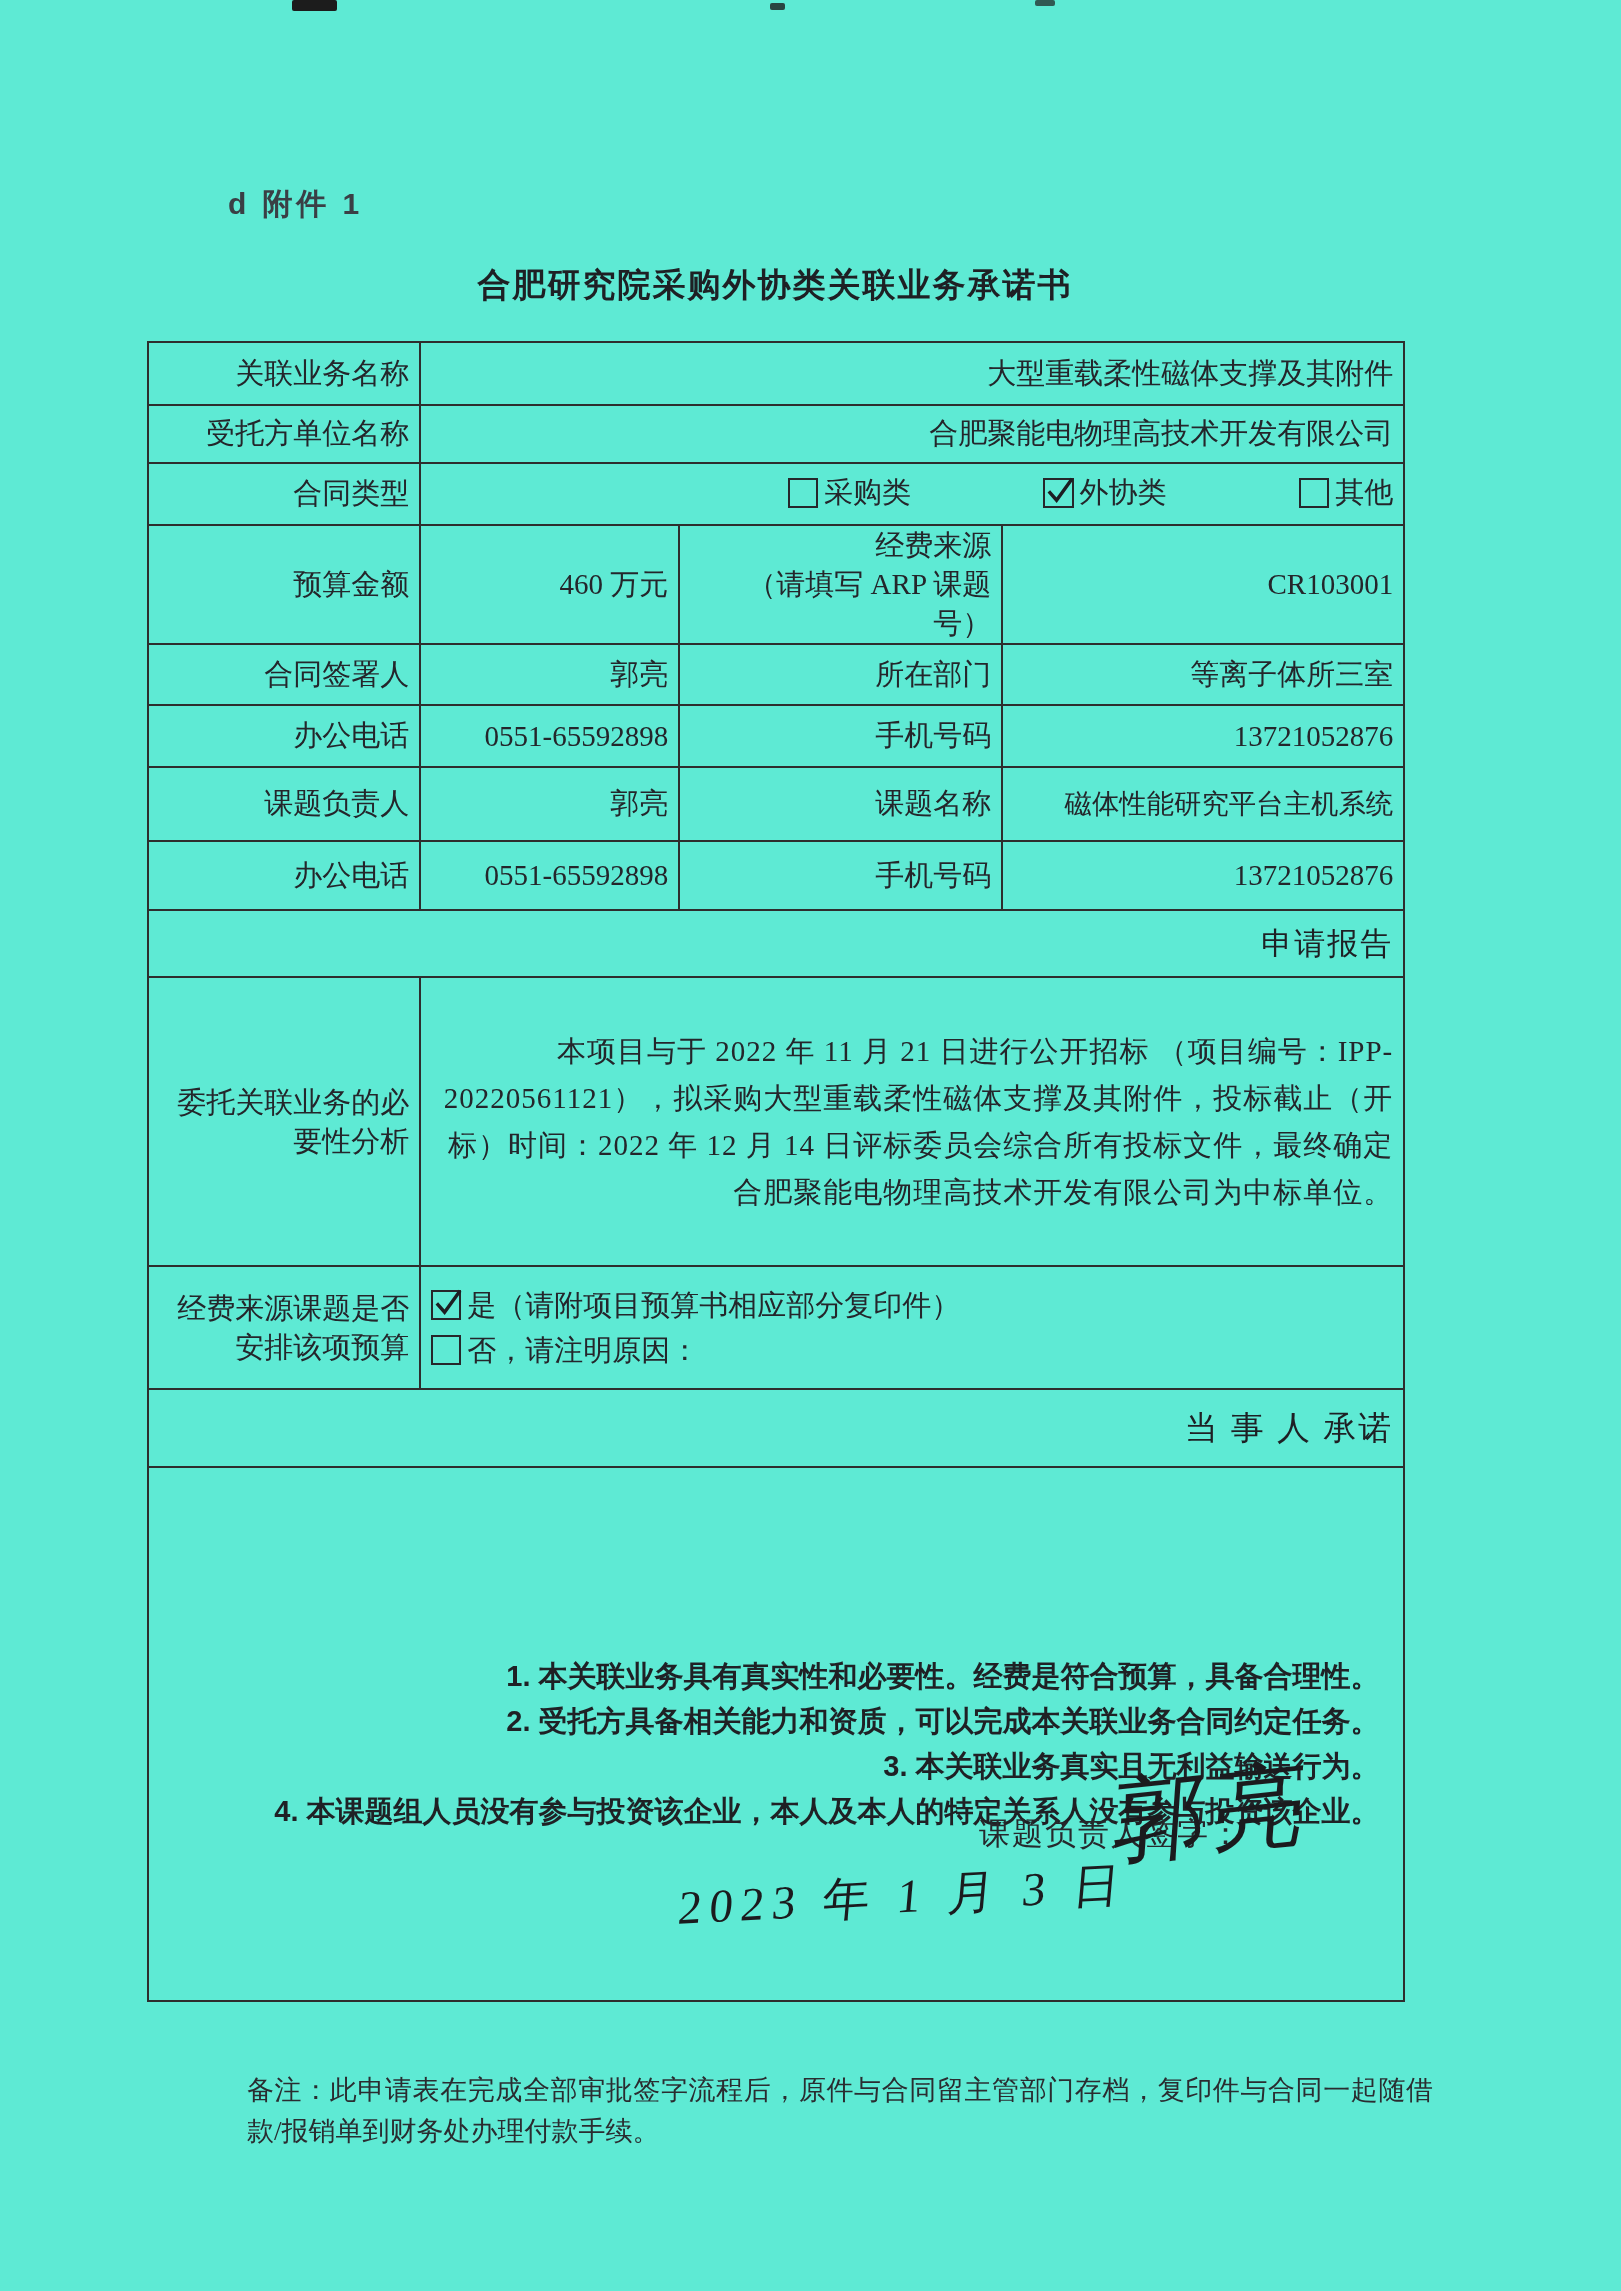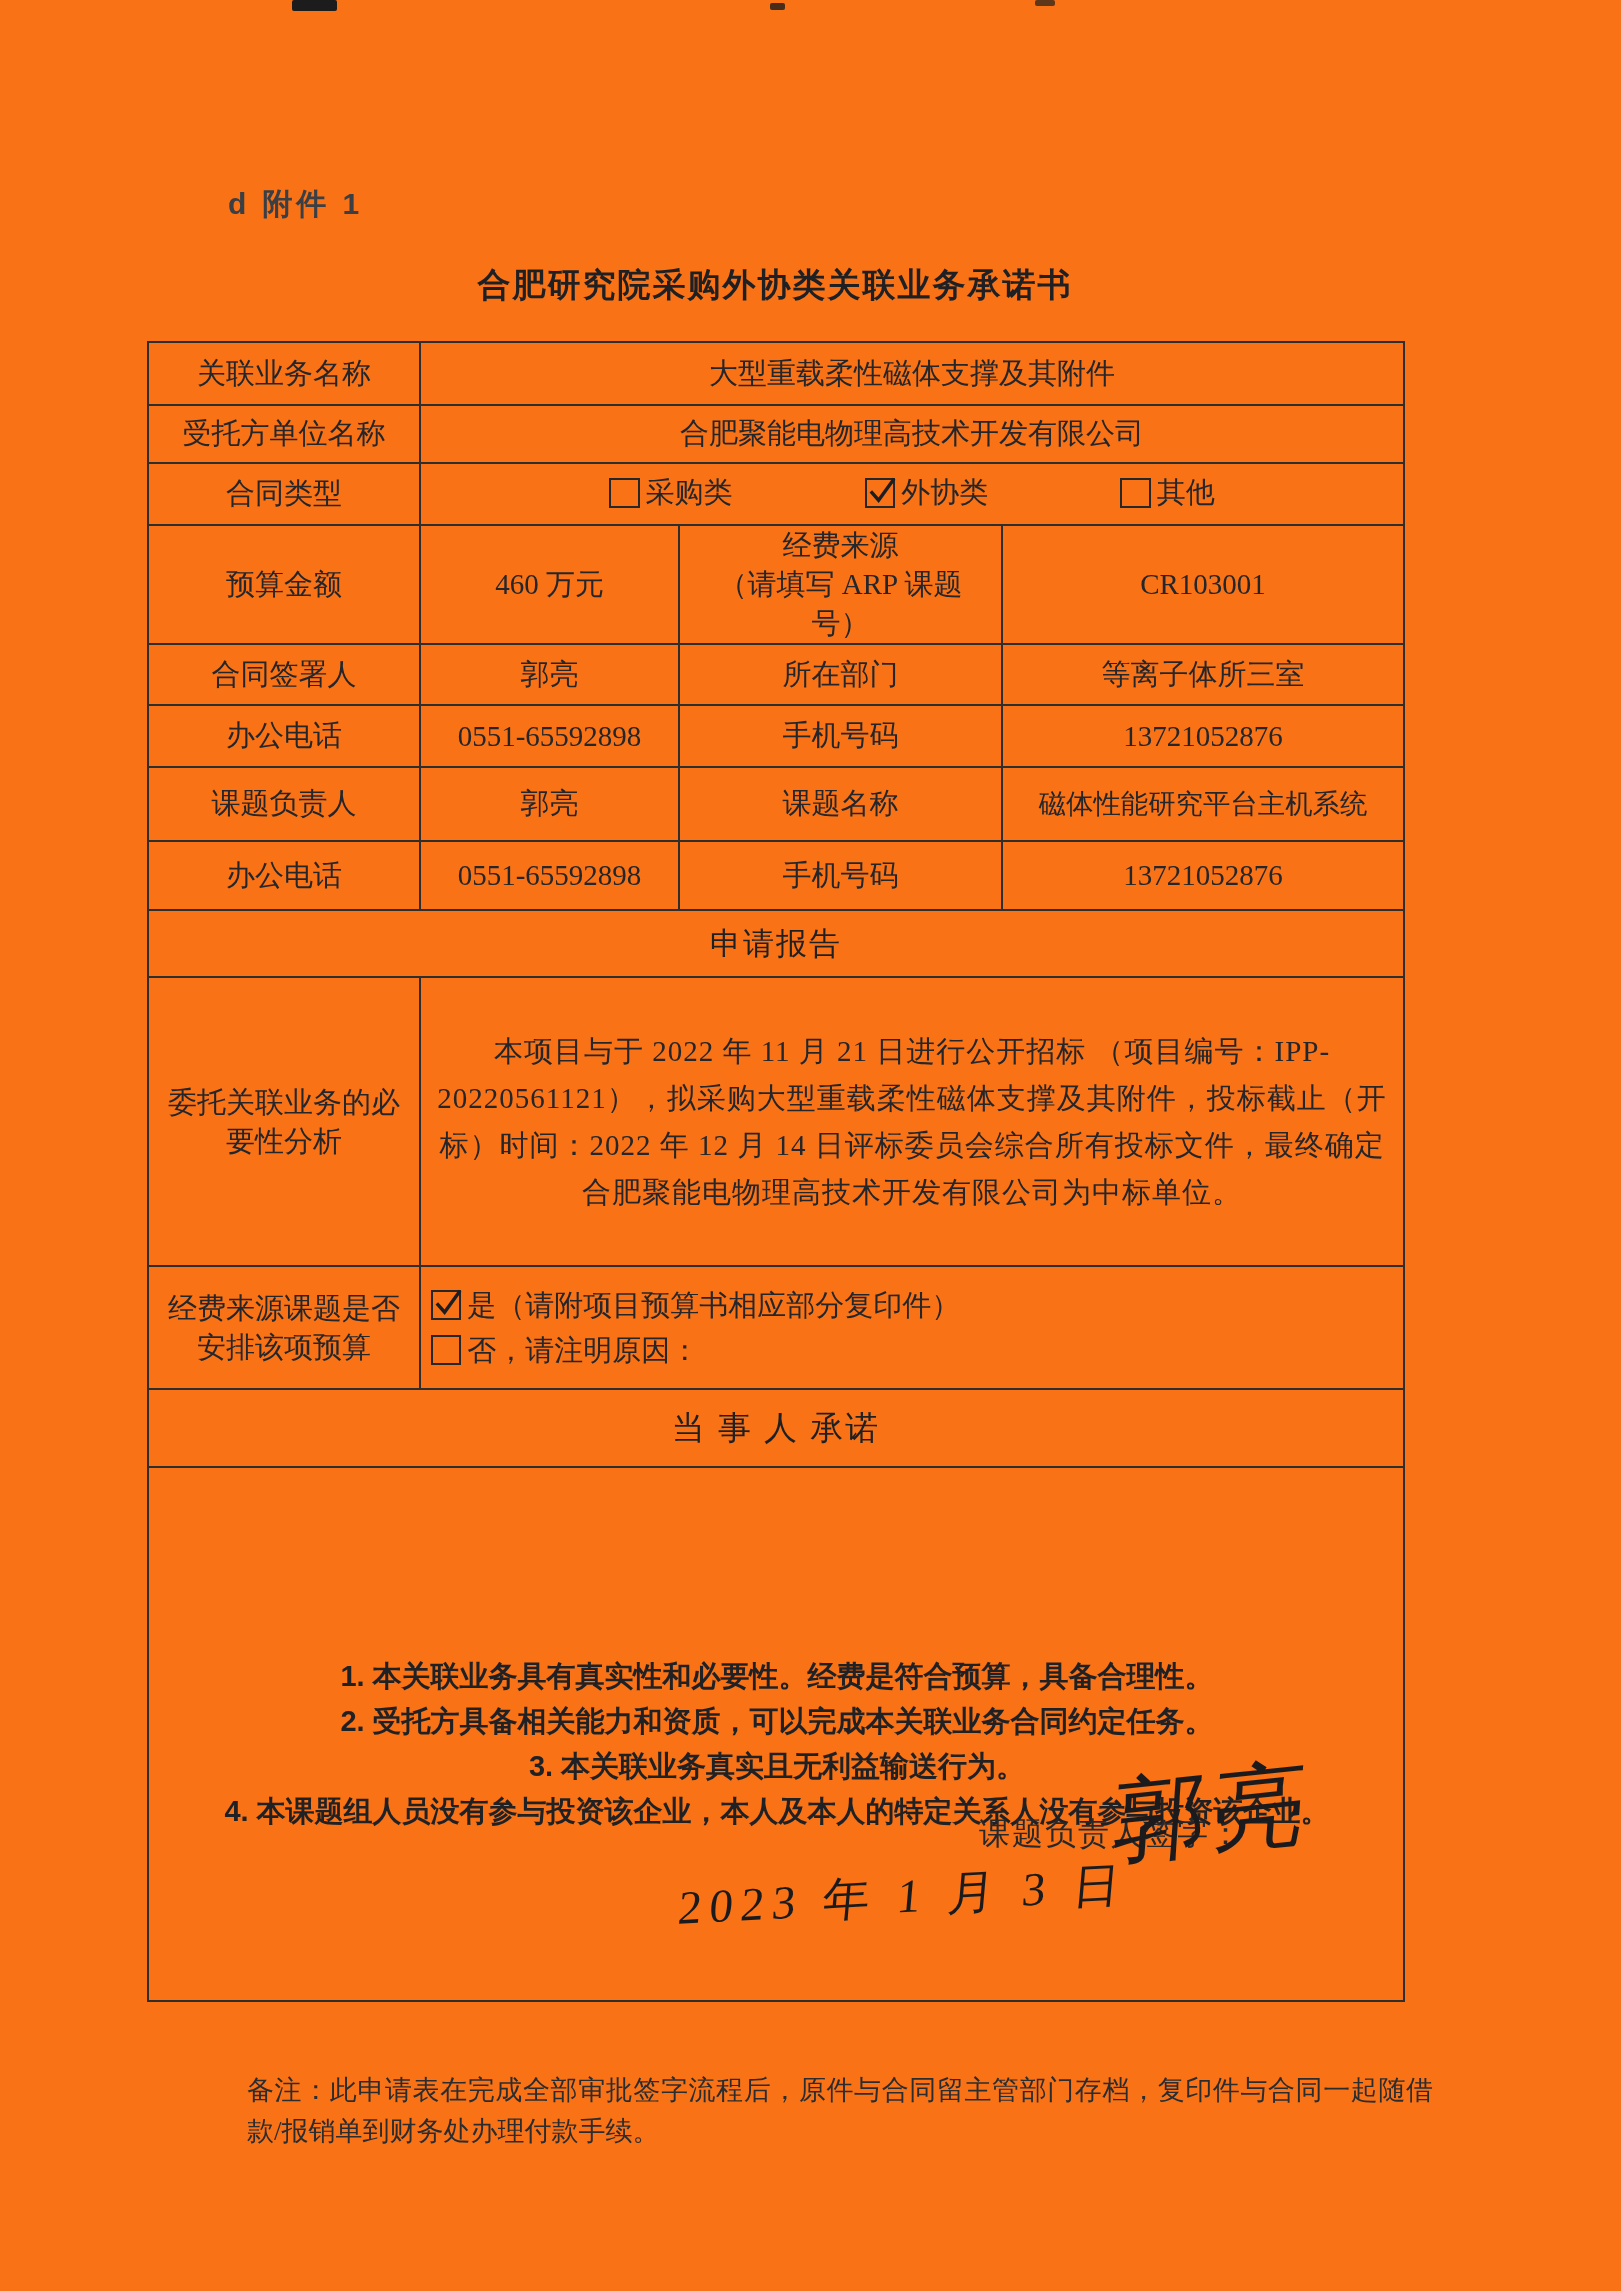--- a/index.html
+++ b/index.html
@@ -1,21 +1,21 @@
 <!DOCTYPE html>
 <html><head>
 <meta charset="utf-8">
 <style>
   html,body{margin:0;padding:0;}
   body{background:#e8e8e6;}
   .page{
     position:relative;
     width:1621px;height:2292px;
     margin:0 auto;
-    background:#f97316;
+    background:#5eead4;
     overflow:hidden;
     font-family:"Liberation Serif","DejaVu Serif",serif;
     color:#24262b;
   }
   .artifact{position:absolute;background:#1c1c1c;border-radius:2px;}
   .attachment{
     position:absolute;left:228px;top:184px;
     font-family:"Liberation Sans","DejaVu Sans",sans-serif;
     font-size:30px;font-weight:600;color:#3a3f45;letter-spacing:3.9px;
   }
@@ -27,21 +27,21 @@
   }
   table.form{
     position:absolute;left:147px;top:341px;
     width:1256px;
     border-collapse:collapse;table-layout:fixed;
     font-size:29px;color:#24262b;
   }
   table.form td{
     border:2px solid #2e2e2e;
     padding:0 9.8px;
-    text-align:center;vertical-align:middle;
+    text-align:right;vertical-align:middle;
     overflow:hidden;
   }
   table.form{border:2.9px solid #2a2a2a;}
   tr.h64{height:63px}  tr.h65{height:58px}  tr.h63{height:62px}
   tr.h95{height:93px}  tr.h62{height:61px}  tr.h75{height:74px}
   tr.h70{height:69px}  tr.h68{height:67px}  tr.h295{height:289px}
   tr.h125{height:123px} tr.h80{height:78px} tr.h545{height:534px}
   td.left{text-align:left;padding-left:21.6px;}
   td.top{vertical-align:top;}
   .two-line span{display:block;line-height:39px;}

